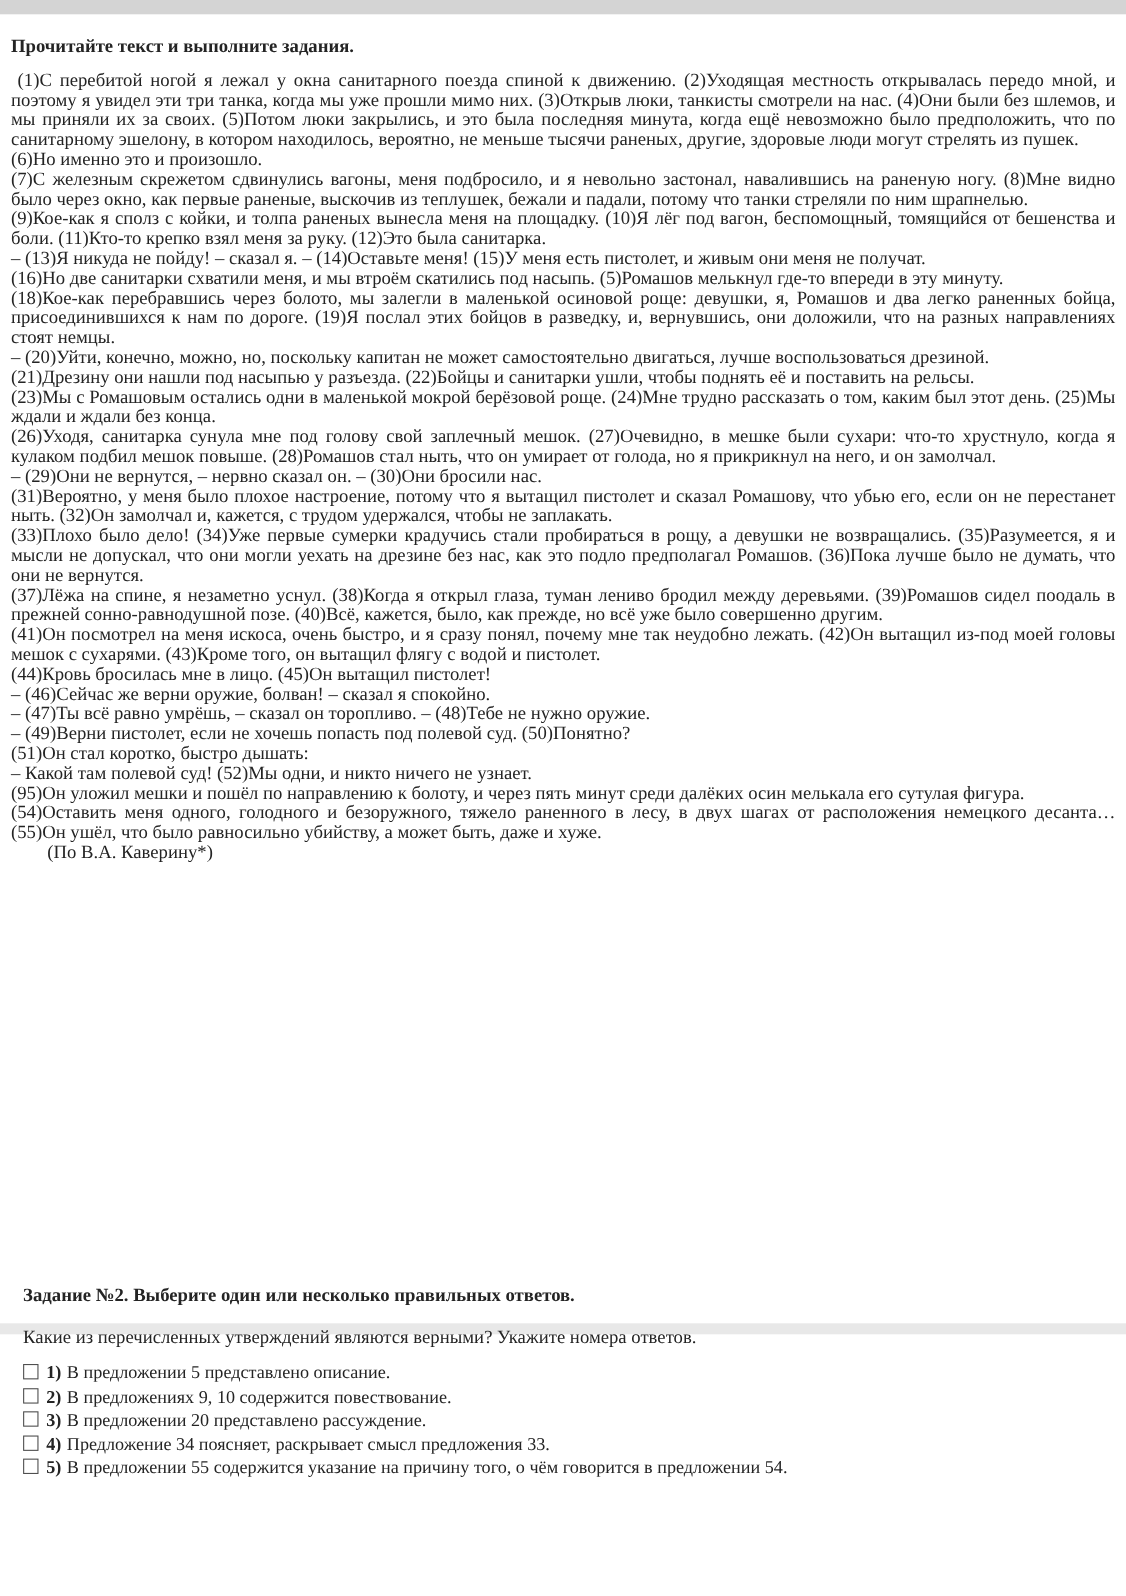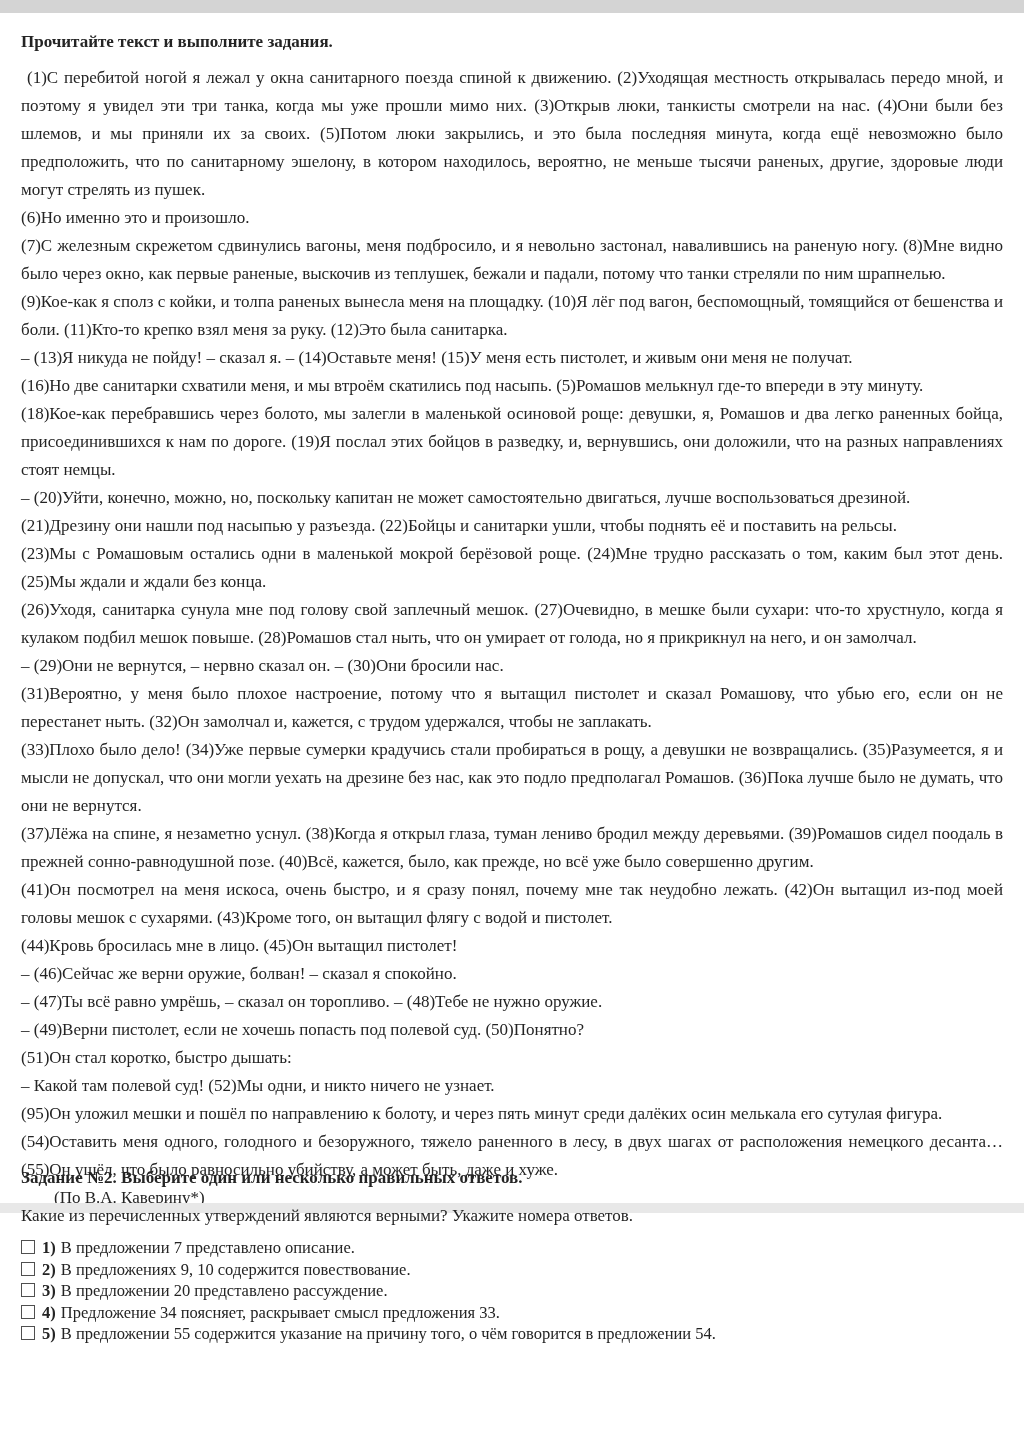--- a/index.html
+++ b/index.html
@@ -14,31 +14,31 @@
     color: #242424;
     position: relative;
     overflow: hidden;
   }
   .top-bar {
     width: 100%;
     height: 13px;
     background: #d4d4d4;
   }
   .reading {
-    padding: 0 21px;
+    padding: 0 10px;
   }
   .reading-heading {
     font-size: 17px;
     font-weight: bold;
     line-height: 24px;
     margin: 17px 0 10px 0;
   }
   .text-block p {
     font-size: 17px;
-    line-height: 28px;
+    line-height: 18px;
     text-align: justify;
     margin: 0;
   }
   .p-indent {
     text-indent: 6px;
   }
   .text-block p.source-line,
   .text-block p.footnote {
     text-align: left;
     margin-left: 33px;
@@ -128,21 +128,21 @@
   </div>
 </div>
 
 <div class="divider"></div>
 
 <div class="task">
   <h2 class="task-heading">Задание №2. Выберите один или несколько правильных ответов.</h2>
   <p class="task-question">Какие из перечисленных утверждений являются верными? Укажите номера ответов.</p>
   <div class="options">
     <div class="option-row">
-      <span class="checkbox"></span><span class="opt-num">1)</span><span class="opt-text">В предложении 7 представлено описание.</span>
+      <span class="checkbox"></span><span class="opt-num">1)</span><span class="opt-text">В предложении 5 представлено описание.</span>
     </div>
     <div class="option-row">
       <span class="checkbox"></span><span class="opt-num">2)</span><span class="opt-text">В предложениях 9, 10 содержится повествование.</span>
     </div>
     <div class="option-row">
       <span class="checkbox"></span><span class="opt-num">3)</span><span class="opt-text">В предложении 20 представлено рассуждение.</span>
     </div>
     <div class="option-row">
       <span class="checkbox"></span><span class="opt-num">4)</span><span class="opt-text">Предложение 34 поясняет, раскрывает смысл предложения 33.</span>
     </div>

